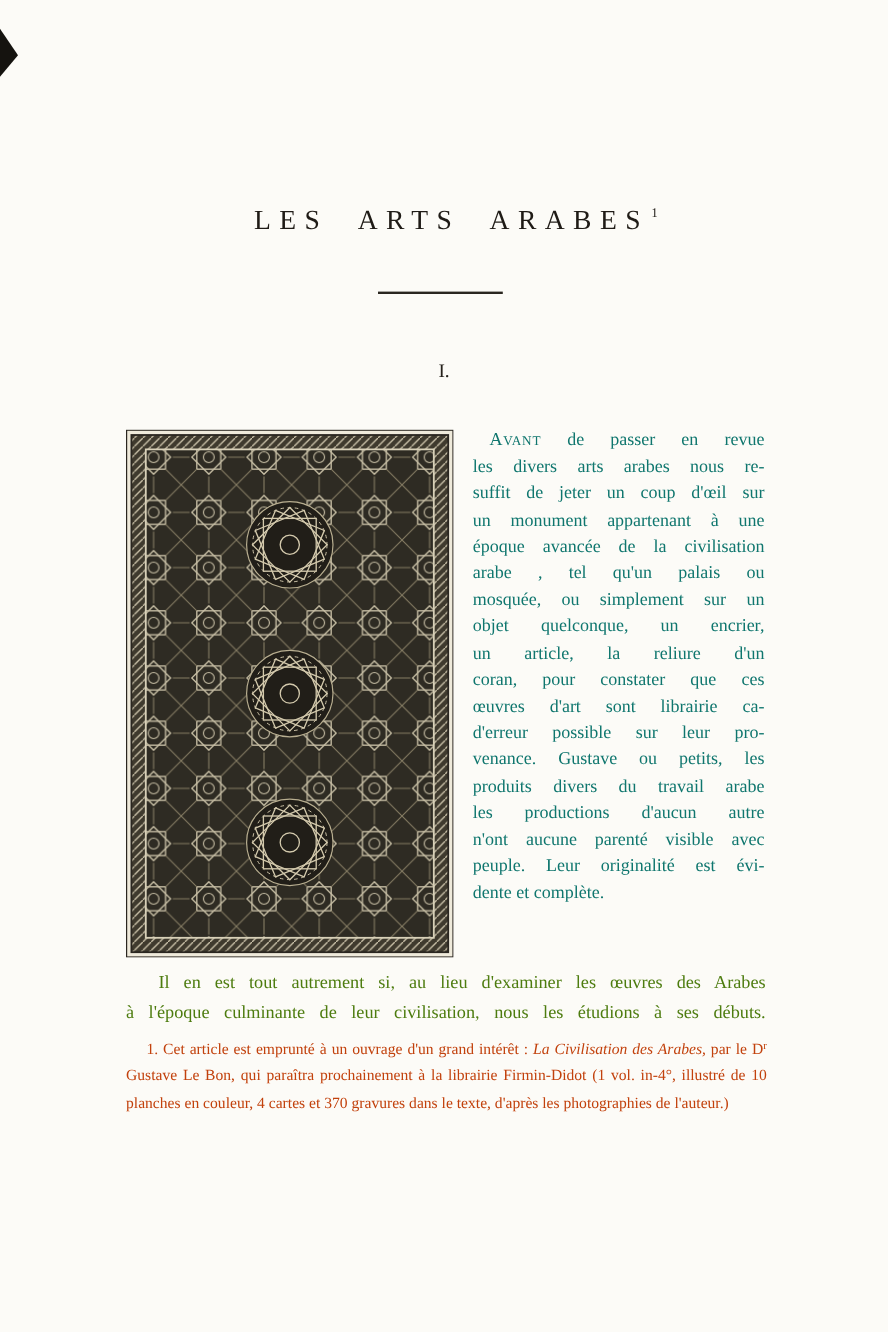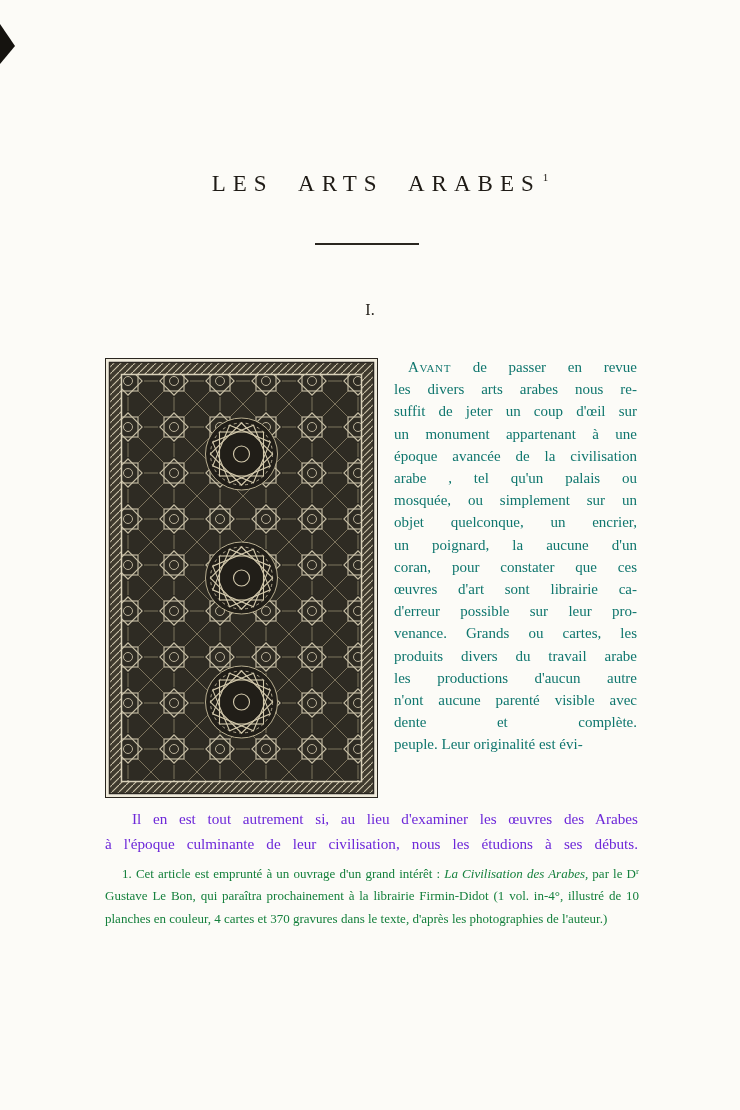--- a/index.html
+++ b/index.html
@@ -56,30 +56,30 @@
   .column .tline, .column .first-line {
     text-align: justify; text-align-last: justify;
   }
   .column .first-line { text-indent: 14px; }
   .column .lines .tline:last-child { text-align-last: left; }
   .lead-word { font-variant: small-caps; letter-spacing: 0.6px; }
   .continuation {
     position: absolute; left: 105px; top: 806px;
     width: 533px;
     font-size: 15.2px; line-height: 25px;
-    color: #6d28d9;
+    color: #4d7c0f;
   }
   .continuation .tline { text-align: justify; text-align-last: justify; }
   .continuation .tline:first-child { text-indent: 27px; }
   .footnote {
     position: absolute; left: 105px; top: 863px;
     width: 534px; margin: 0;
     font-size: 13px; line-height: 22.4px;
     text-align: justify; text-indent: 17px;
-    color: #15803d;
+    color: #c2410c;
   }
   .footnote i { font-style: italic; }
   .footnote sup { font-size: 9px; line-height: 0; vertical-align: 4px; }
 </style>
 </head>
 <body>
 
 <div class="page">
 
   <div class="scan-artifact"></div>
@@ -133,30 +133,30 @@
   <div class="column">
     <div class="first-line"><span class="lead-word">Avant</span><span> de passer en revue</span></div>
     <div class="lines">
         <div class="tline">les divers arts arabes nous re-</div>
         <div class="tline">suffit de jeter un coup d'œil sur</div>
         <div class="tline">un monument appartenant à une</div>
         <div class="tline">époque avancée de la civilisation</div>
         <div class="tline">arabe , tel qu'un palais ou</div>
         <div class="tline">mosquée, ou simplement sur un</div>
         <div class="tline">objet quelconque, un encrier,</div>
-        <div class="tline">un poignard, la aucune d'un</div>
+        <div class="tline">un article, la reliure d'un</div>
         <div class="tline">coran, pour constater que ces</div>
         <div class="tline">œuvres d'art sont librairie ca-</div>
         <div class="tline">d'erreur possible sur leur pro-</div>
-        <div class="tline">venance. Grands ou cartes, les</div>
+        <div class="tline">venance. Gustave ou petits, les</div>
         <div class="tline">produits divers du travail arabe</div>
         <div class="tline">les productions d'aucun autre</div>
         <div class="tline">n'ont aucune parenté visible avec</div>
+        <div class="tline">peuple. Leur originalité est évi-</div>
         <div class="tline">dente et complète.</div>
-        <div class="tline">peuple. Leur originalité est évi-</div>
       </div>
   </div>
 
   <div class="continuation">
       <div class="tline">Il en est tout autrement si, au lieu d'examiner les œuvres des Arabes</div>
       <div class="tline">à l'époque culminante de leur civilisation, nous les étudions à ses débuts.</div>
     </div>
 
   <p class="footnote"><span>1. Cet article est emprunté à un ouvrage d'un grand intérêt : </span><i>La Civilisation des Arabes,</i><span> par le D</span><sup>r</sup><span> Gustave Le Bon, qui paraîtra prochainement à la librairie Firmin-Didot (1 vol. in-4°, illustré de 10 planches en couleur, 4 cartes et 370 gravures dans le texte, d'après les photographies de l'auteur.)</span></p>
 

